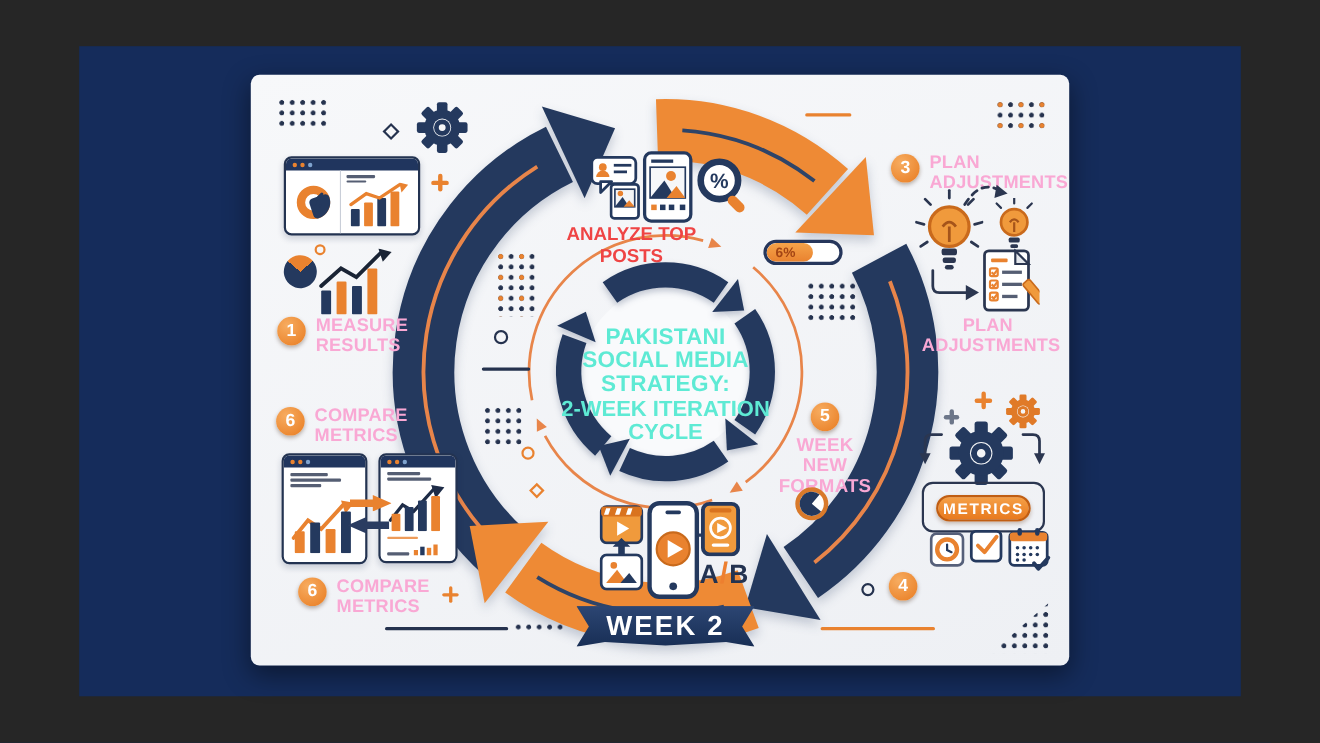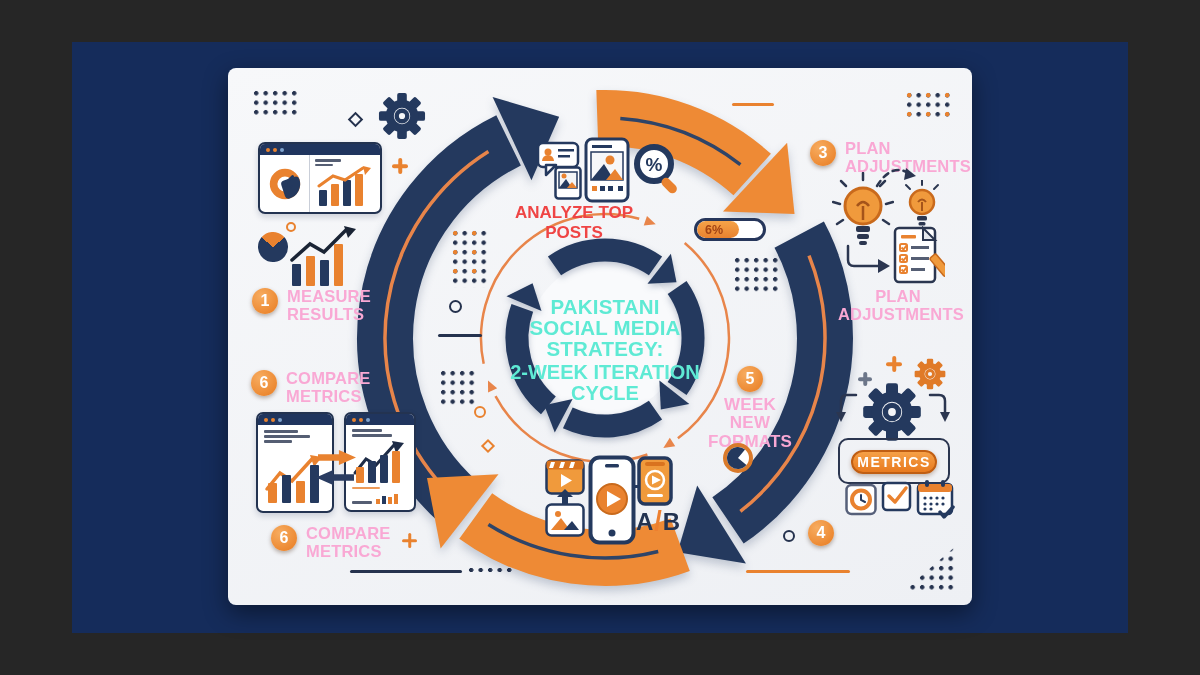--- a/index.html
+++ b/index.html
@@ -258,20 +258,23 @@
 
   <div class="abs step" style="left:271px;top:525px;">
     <div class="badge">6</div>
     <div class="step-label">COMPARE
 METRICS</div>
   </div>
   <div class="abs plus" style="left:402px;top:533px;width:15px;height:15px;--c:#E9822F;"></div>
   <div class="abs hline" style="left:350px;top:570px;width:112px;background:#25324E;"></div>
   <div class="abs dots" style="left:468px;top:567px;width:46px;height:9px;"></div>
 
+  <div class="abs ribbon" style="left:524px;top:551px;width:162px;height:37px;">
+    <span>WEEK 2</span>
+  </div>
   <div class="abs hline" style="left:732px;top:103px;width:42px;background:#E9822F;"></div>
 
   <svg class="abs icon" style="left:536px;top:141px;" width="44" height="36" viewBox="0 0 44 36">
     <rect x="2" y="2" width="40" height="24" rx="5" fill="#fff" stroke="#24395E" stroke-width="2.5"></rect>
     <polygon points="10,24 10,34 20,24" fill="#fff" stroke="#24395E" stroke-width="2.5" stroke-linejoin="round"></polygon>
     <circle cx="12" cy="11" r="3.5" fill="#E9822F"></circle>
     <path d="M6 20 a6 6 0 0 1 12 0" fill="#E9822F"></path>
     <rect x="22" y="8" width="16" height="2.5" fill="#24395E"></rect>
     <rect x="22" y="14" width="12" height="2.5" fill="#24395E"></rect>
   </svg>

